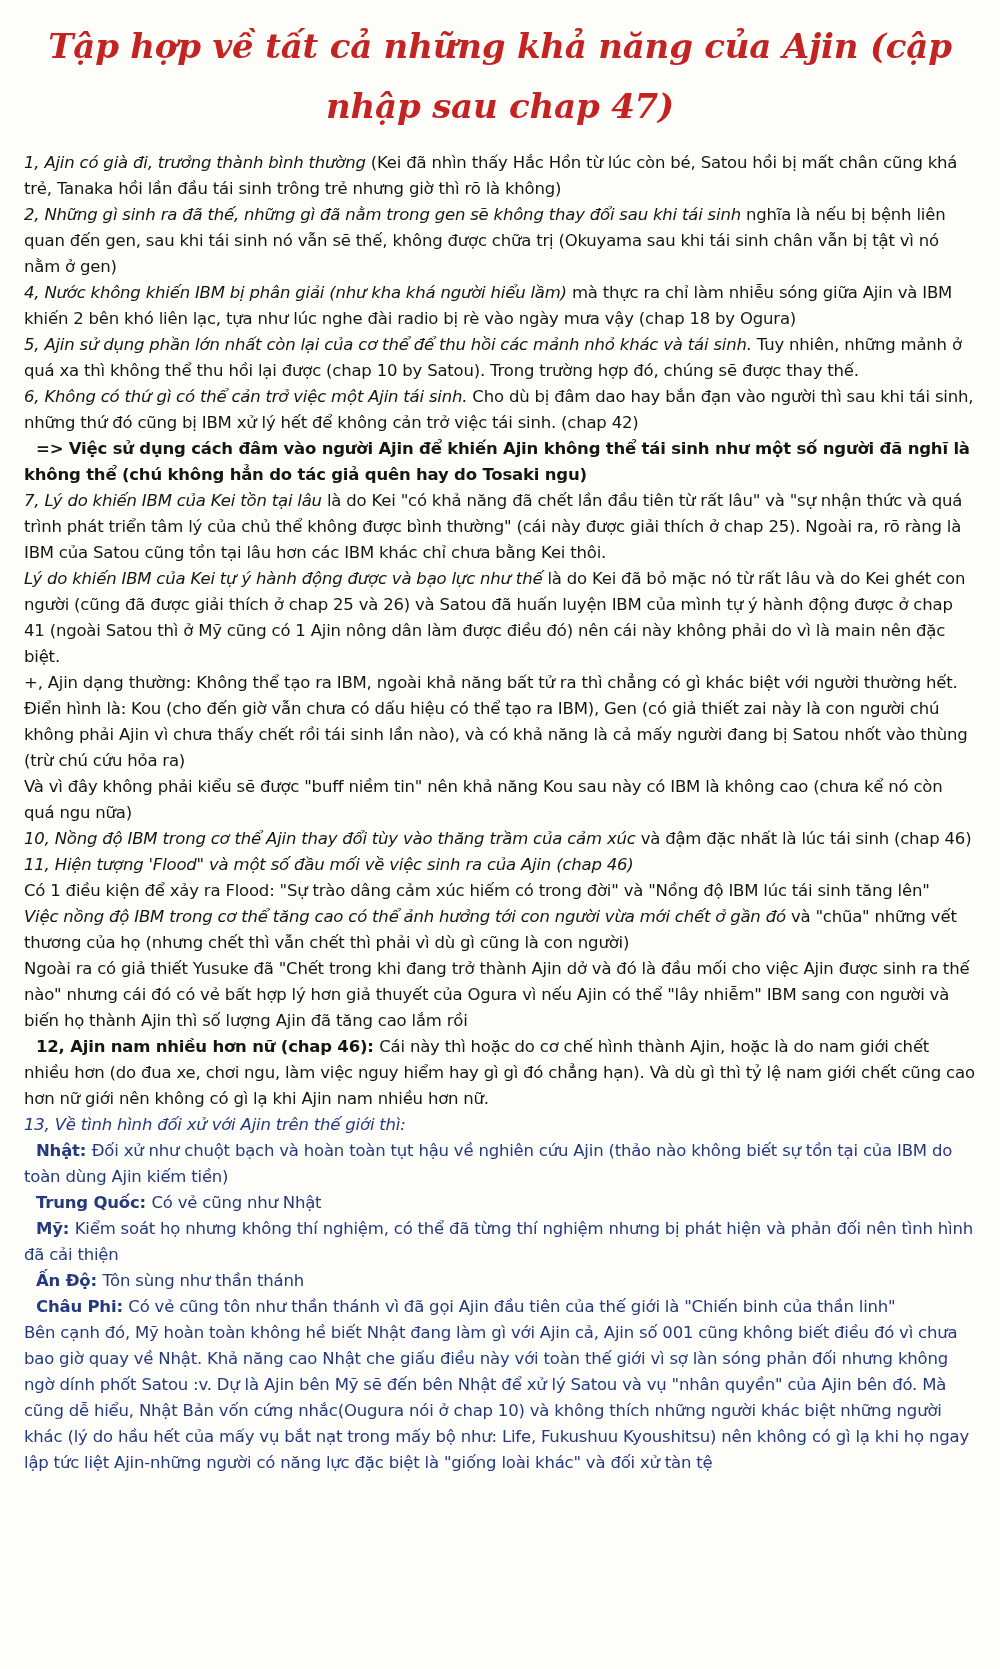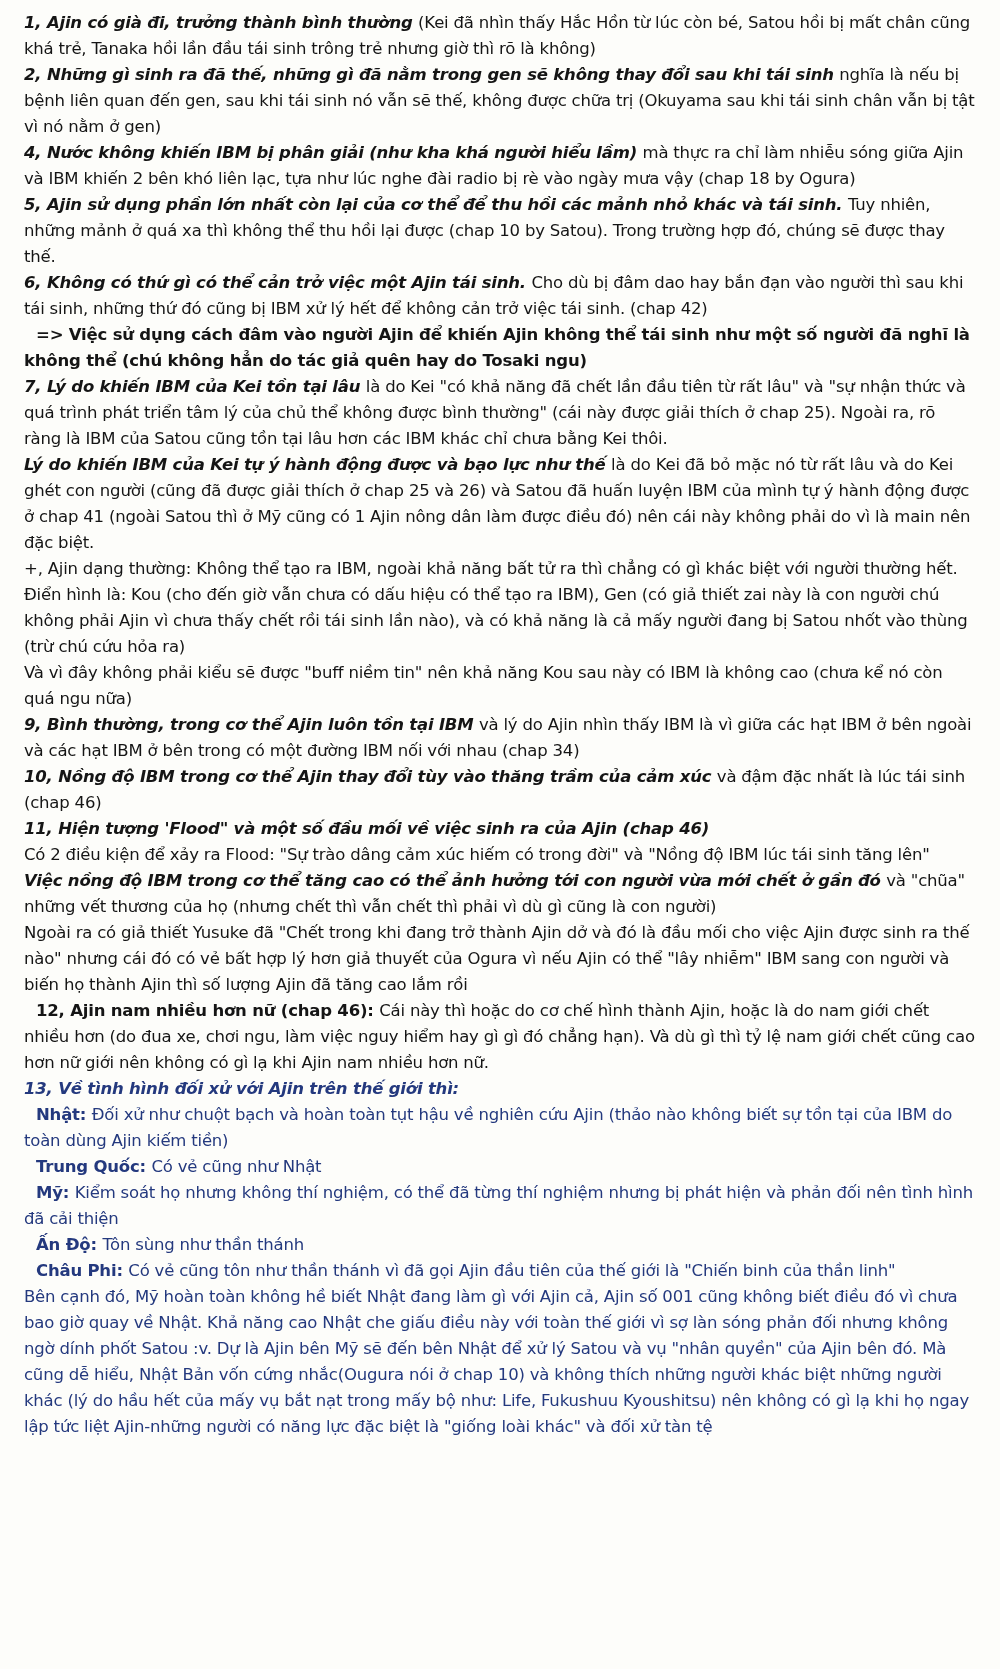--- a/index.html
+++ b/index.html
@@ -30,43 +30,43 @@
     color: var(--title-color, #c42421);
     margin: 6px 0 14px 0;
   }
   .doc-body p {
     margin: 0;
     padding: 0;
   }
   .doc-body p.blue {
     color: var(--note-color, #24397e);
   }
-  .bi { font-weight: bold; font-style: italic; text-align: right; }
+  .bi { font-weight: normal; font-style: italic; text-align: right; }
   .b  { font-weight: bold; margin-left: 12px; }
   .r  { font-weight: normal; font-style: normal; }
 </style>
 </head>
 <body style="background: rgb(253, 253, 250);">
 
 <div class="page">
+  <h1 class="doc-title">Tập hợp về tất cả những khả năng của Ajin (cập nhập sau chap 47)</h1>
   <div class="doc-body">
       <p><span class="bi">1, Ajin có già đi, trưởng thành bình thường </span><span class="r">(Kei đã nhìn thấy Hắc Hồn từ lúc còn bé, Satou hồi bị mất chân cũng khá trẻ, Tanaka hồi lần đầu tái sinh trông trẻ nhưng giờ thì rõ là không)</span></p>
       <p><span class="bi">2, Những gì sinh ra đã thế, những gì đã nằm trong gen sẽ không thay đổi sau khi tái sinh </span><span class="r">nghĩa là nếu bị bệnh liên quan đến gen, sau khi tái sinh nó vẫn sẽ thế, không được chữa trị (Okuyama sau khi tái sinh chân vẫn bị tật vì nó nằm ở gen)</span></p>
       <p><span class="bi">4, Nước không khiến IBM bị phân giải (như kha khá người hiểu lầm) </span><span class="r">mà thực ra chỉ làm nhiễu sóng giữa Ajin và IBM khiến 2 bên khó liên lạc, tựa như lúc nghe đài radio bị rè vào ngày mưa vậy (chap 18 by Ogura)</span></p>
       <p><span class="bi">5, Ajin sử dụng phần lớn nhất còn lại của cơ thể để thu hồi các mảnh nhỏ khác và tái sinh. </span><span class="r">Tuy nhiên, những mảnh ở quá xa thì không thể thu hồi lại được (chap 10 by Satou). Trong trường hợp đó, chúng sẽ được thay thế.</span></p>
       <p><span class="bi">6, Không có thứ gì có thể cản trở việc một Ajin tái sinh. </span><span class="r">Cho dù bị đâm dao hay bắn đạn vào người thì sau khi tái sinh, những thứ đó cũng bị IBM xử lý hết để không cản trở việc tái sinh. (chap 42)</span></p>
       <p><span class="b">=&gt; Việc sử dụng cách đâm vào người Ajin để khiến Ajin không thể tái sinh như một số người đã nghĩ là không thể (chú không hẳn do tác giả quên hay do Tosaki ngu)</span></p>
       <p><span class="bi">7,  Lý do khiến IBM của Kei tồn tại lâu </span><span class="r">là do Kei "có khả năng đã chết lần đầu tiên từ rất lâu" và "sự nhận thức và quá trình phát triển tâm lý của chủ thể không được bình thường" (cái này được giải thích ở chap 25). Ngoài ra, rõ ràng là IBM của Satou cũng tồn tại lâu hơn các IBM khác chỉ chưa bằng Kei thôi.</span></p>
       <p><span class="bi">Lý do khiến IBM của Kei tự ý hành động được và bạo lực như thế </span><span class="r">là do Kei đã bỏ mặc nó từ rất lâu và do Kei ghét con người (cũng đã được giải thích ở chap 25 và 26) và Satou đã huấn luyện IBM của mình tự ý hành động được ở chap 41 (ngoài Satou thì ở Mỹ cũng có 1 Ajin nông dân làm được điều đó) nên cái này không phải do vì là main nên đặc biệt.</span></p>
       <p><span class="r">+, Ajin dạng thường: Không thể tạo ra IBM, ngoài khả năng bất tử ra thì chẳng có gì khác biệt với người thường hết. Điển hình là: Kou (cho đến giờ vẫn chưa có dấu hiệu có thể tạo ra IBM), Gen (có giả thiết zai này là con người chú không phải Ajin vì chưa thấy chết rồi tái sinh lần nào), và có khả năng là cả mấy người đang bị Satou nhốt vào thùng (trừ chú cứu hỏa ra)</span></p>
       <p><span class="r">Và vì đây không phải kiểu sẽ được "buff niềm tin" nên khả năng Kou sau này có IBM là không cao (chưa kể nó còn quá ngu nữa)</span></p>
-      <p><span class="bi">9, Bình thường, trong cơ thể Ajin luôn tồn tại IBM </span><span class="r">và lý do Ajin nhìn thấy IBM là vì giữa các hạt IBM ở bên ngoài và các hạt IBM ở bên trong có một đường IBM nối với nhau (chap 34)</span></p>
       <p><span class="bi">10, Nồng độ IBM trong cơ thể Ajin thay đổi tùy vào thăng trầm của cảm xúc </span><span class="r">và đậm đặc nhất là lúc tái sinh (chap 46)</span></p>
       <p><span class="bi">11, Hiện tượng 'Flood" và một số đầu mối về việc sinh ra của Ajin (chap 46)</span></p>
-      <p><span class="r">Có 2 điều kiện để xảy ra Flood: "Sự trào dâng cảm xúc hiếm có trong đời" và "Nồng độ IBM lúc tái sinh tăng lên"</span></p>
+      <p><span class="r">Có 1 điều kiện để xảy ra Flood: "Sự trào dâng cảm xúc hiếm có trong đời" và "Nồng độ IBM lúc tái sinh tăng lên"</span></p>
       <p><span class="bi">Việc nồng độ IBM trong cơ thể tăng cao có thể ảnh hưởng tới con người vừa mới chết ở gần đó </span><span class="r">và "chũa" những vết thương của họ (nhưng chết thì vẫn chết thì phải vì dù gì cũng là con người)</span></p>
       <p><span class="r">Ngoài ra có giả thiết Yusuke đã "Chết trong khi đang trở thành Ajin dở và đó là đầu mối cho việc Ajin được sinh ra thế nào" nhưng cái đó có vẻ bất hợp lý hơn giả thuyết của Ogura vì nếu Ajin có thể "lây nhiễm" IBM sang con người và biến họ thành Ajin thì số lượng Ajin đã tăng cao lắm rồi</span></p>
       <p><span class="b">12, Ajin nam nhiều hơn nữ (chap 46): </span><span class="r">Cái này thì hoặc do cơ chế hình thành Ajin, hoặc là do nam giới chết nhiều hơn (do đua xe, chơi ngu, làm việc nguy hiểm hay gì gì đó chẳng hạn). Và dù gì thì tỷ lệ nam giới chết cũng cao hơn nữ giới nên không có gì lạ khi Ajin nam nhiều hơn nữ.</span></p>
       <p class="blue"><span class="bi">13, Về tình hình đối xử với Ajin trên thế giới thì:</span></p>
       <p class="blue"><span class="b">Nhật: </span><span class="r">Đối xử như chuột bạch và hoàn toàn tụt hậu về nghiên cứu Ajin (thảo nào không biết sự tồn tại của IBM do toàn dùng Ajin kiếm tiền)</span></p>
       <p class="blue"><span class="b">Trung Quốc: </span><span class="r">Có vẻ cũng như Nhật</span></p>
       <p class="blue"><span class="b">Mỹ: </span><span class="r">Kiểm soát họ nhưng không thí nghiệm, có thể đã từng thí nghiệm nhưng bị phát hiện và phản đối nên tình hình đã cải thiện</span></p>
       <p class="blue"><span class="b">Ấn Độ: </span><span class="r">Tôn sùng như thần thánh</span></p>
       <p class="blue"><span class="b">Châu Phi: </span><span class="r">Có vẻ cũng tôn như thần thánh vì đã gọi Ajin đầu tiên của thế giới là "Chiến binh của thần linh"</span></p>
       <p class="blue"><span class="r">Bên cạnh đó, Mỹ hoàn toàn không hề biết Nhật đang làm gì với Ajin cả, Ajin số 001 cũng không biết điều đó vì chưa bao giờ quay về Nhật. Khả năng cao Nhật che giấu điều này với toàn thế giới vì sợ làn sóng phản đối nhưng không ngờ dính phốt Satou :v. Dự là Ajin bên Mỹ sẽ đến bên Nhật để xử lý Satou và vụ "nhân quyền" của Ajin bên đó. Mà cũng dễ hiểu, Nhật Bản vốn cứng nhắc(Ougura nói ở chap 10) và không thích những người khác biệt những người khác (lý do hầu hết của mấy vụ bắt nạt trong mấy bộ như: Life, Fukushuu Kyoushitsu) nên không có gì lạ khi họ ngay lập tức liệt Ajin-những người có năng lực đặc biệt là "giống loài khác" và đối xử tàn tệ</span></p>

